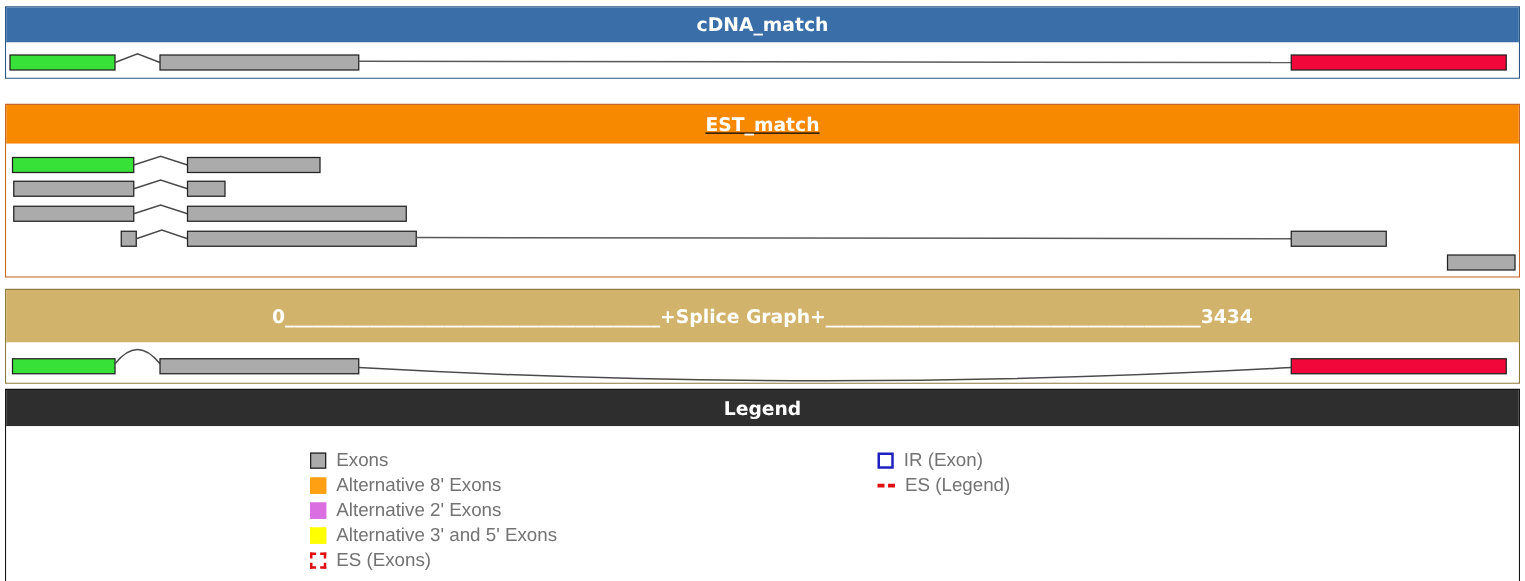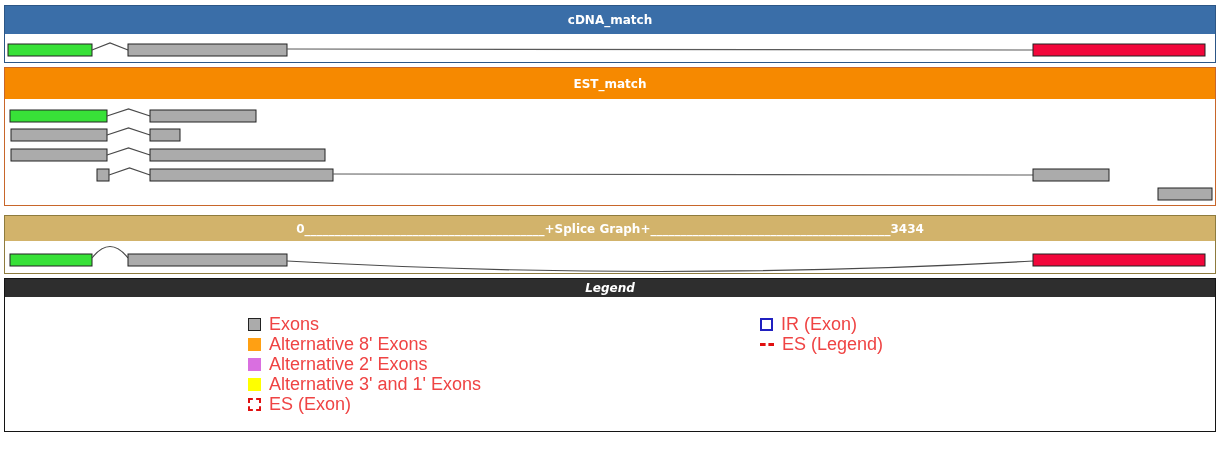--- a/index.html
+++ b/index.html
@@ -1,44 +1,44 @@
 <!DOCTYPE html>
 <html style="--c-header-blue: #3A6EA8; --c-border-blue: #2C5686; --c-header-orange: #F68900; --c-border-orange: #C8662A; --c-header-tan: #D2B36B; --c-border-tan: #8E7B3E; --c-header-dark: #2E2E2E; --c-border-dark: #141414; --c-exon-gray: #ABABAB; --c-exon-green: #38E138; --c-exon-red: #F2073B; --c-exon-border: #222222; --c-intron-line: #4A4A4A; --c-match-line: #5A5A5A; --c-alt3-orange: #FFA013; --c-alt5-violet: #D96FE0; --c-alt35-yellow: #FFFF00; --c-es-red: #E01010; --c-ir-blue: #2020C0; --c-white: #FFFFFF; --c-title-white: #FFFFFF;"><head>
 <meta charset="utf-8">
 <style>
   html,body{margin:0;padding:0;background:#fff;}
   body{width:1220px;height:465px;font-family:"Liberation Sans",sans-serif;overflow:hidden;}
   .page{padding:0 4px;box-sizing:border-box;width:1220px;}
   .panel{width:1210px;background:#fff;}
   .panel-header{display:flex;align-items:center;justify-content:center;color:#fff;
-    font-family:"DejaVu Sans",sans-serif;font-weight:bold;font-size:12px;white-space:nowrap;overflow:hidden;}
+    font-family:"DejaVu Sans",sans-serif;font-weight:bold;font-size:15px;white-space:nowrap;overflow:hidden;}
   .panel-body{position:relative;background:#fff;}
   .panel-body svg{position:absolute;left:0;top:0;display:block;}
 
   .p-cdna{margin-top:5px;border:1px solid var(--c-border-blue);}
   .p-cdna .panel-header{height:28px;background:var(--c-header-blue);}
   .p-cdna .panel-body{height:28px;}
 
-  .p-est{margin-top:4px;border:1px solid var(--c-border-orange);}
+  .p-est{margin-top:20px;border:1px solid var(--c-border-orange);text-decoration:underline;}
   .p-est .panel-header{height:31px;background:var(--c-header-orange);}
   .p-est .panel-body{height:106px;}
 
   .p-splice{margin-top:9px;border:1px solid var(--c-border-tan);}
-  .p-splice .panel-header{height:25px;background:var(--c-header-tan);}
+  .p-splice .panel-header{height:42px;background:var(--c-header-tan);}
   .p-splice .panel-body{height:32px;}
 
   .p-legend{margin-top:4px;border:1px solid var(--c-border-dark);}
-  .p-legend .panel-header{height:18px;background:var(--c-header-dark);font-style:italic;}
+  .p-legend .panel-header{height:29px;background:var(--c-header-dark);}
   .p-legend .panel-body{height:134px;}
 
   .legend-col{position:absolute;top:20px;}
   .legend-col.left{left:243px;}
-  .legend-col.right{left:755px;}
+  .legend-col.right{left:697px;}
   .legend-item{height:13px;line-height:13px;margin-bottom:7px;white-space:nowrap;
-    font-size:18px;color:#ef4444;}
+    font-size:15px;color:#737373;}
   .swatch{display:inline-block;vertical-align:middle;margin-right:8px;box-sizing:border-box;}
   .swatch.box{width:13px;height:13px;background:var(--sw-fill);border:1px solid var(--sw-stroke);}
   .swatch.box-outline{width:13px;height:13px;background:#fff;border:2px solid var(--sw-stroke);}
   .swatch.box-dashed{width:13px;height:13px;background:#fff;border:2px dashed var(--sw-stroke);}
   .swatch.dash-line{width:14px;height:0;border-top:3px dashed var(--sw-stroke);}
   .swatch.solid-line{width:13px;height:3px;background:var(--sw-stroke);}
   .legend-label{vertical-align:middle;}
 </style>
 </head>
 <body>
@@ -102,22 +102,22 @@
 
   <div class="panel p-legend">
     <div class="panel-header">
       <span>Legend</span>
     </div>
     <div class="panel-body">
       <div class="legend-col left">
           <div class="legend-item"><span class="swatch box" style="--sw-fill: #ABABAB; --sw-stroke: #222222;"></span><span class="legend-label">Exons</span></div>
           <div class="legend-item"><span class="swatch box" style="--sw-fill: #FFA013; --sw-stroke: #FFA013;"></span><span class="legend-label">Alternative 8' Exons</span></div>
           <div class="legend-item"><span class="swatch box" style="--sw-fill: #D96FE0; --sw-stroke: #D96FE0;"></span><span class="legend-label">Alternative 2' Exons</span></div>
-          <div class="legend-item"><span class="swatch box" style="--sw-fill: #FFFF00; --sw-stroke: #FFFF00;"></span><span class="legend-label">Alternative 3' and 1' Exons</span></div>
-          <div class="legend-item"><span class="swatch box-dashed" style="--sw-fill: #FFFFFF; --sw-stroke: #E01010;"></span><span class="legend-label">ES (Exon)</span></div>
+          <div class="legend-item"><span class="swatch box" style="--sw-fill: #FFFF00; --sw-stroke: #FFFF00;"></span><span class="legend-label">Alternative 3' and 5' Exons</span></div>
+          <div class="legend-item"><span class="swatch box-dashed" style="--sw-fill: #FFFFFF; --sw-stroke: #E01010;"></span><span class="legend-label">ES (Exons)</span></div>
         </div>
       <div class="legend-col right">
           <div class="legend-item"><span class="swatch box-outline" style="--sw-fill: #FFFFFF; --sw-stroke: #2020C0;"></span><span class="legend-label">IR (Exon)</span></div>
           <div class="legend-item"><span class="swatch dash-line" style="--sw-fill: #FFFFFF; --sw-stroke: #E01010;"></span><span class="legend-label">ES (Legend)</span></div>
         </div>
     </div>
   </div>
 
 </div>
 

